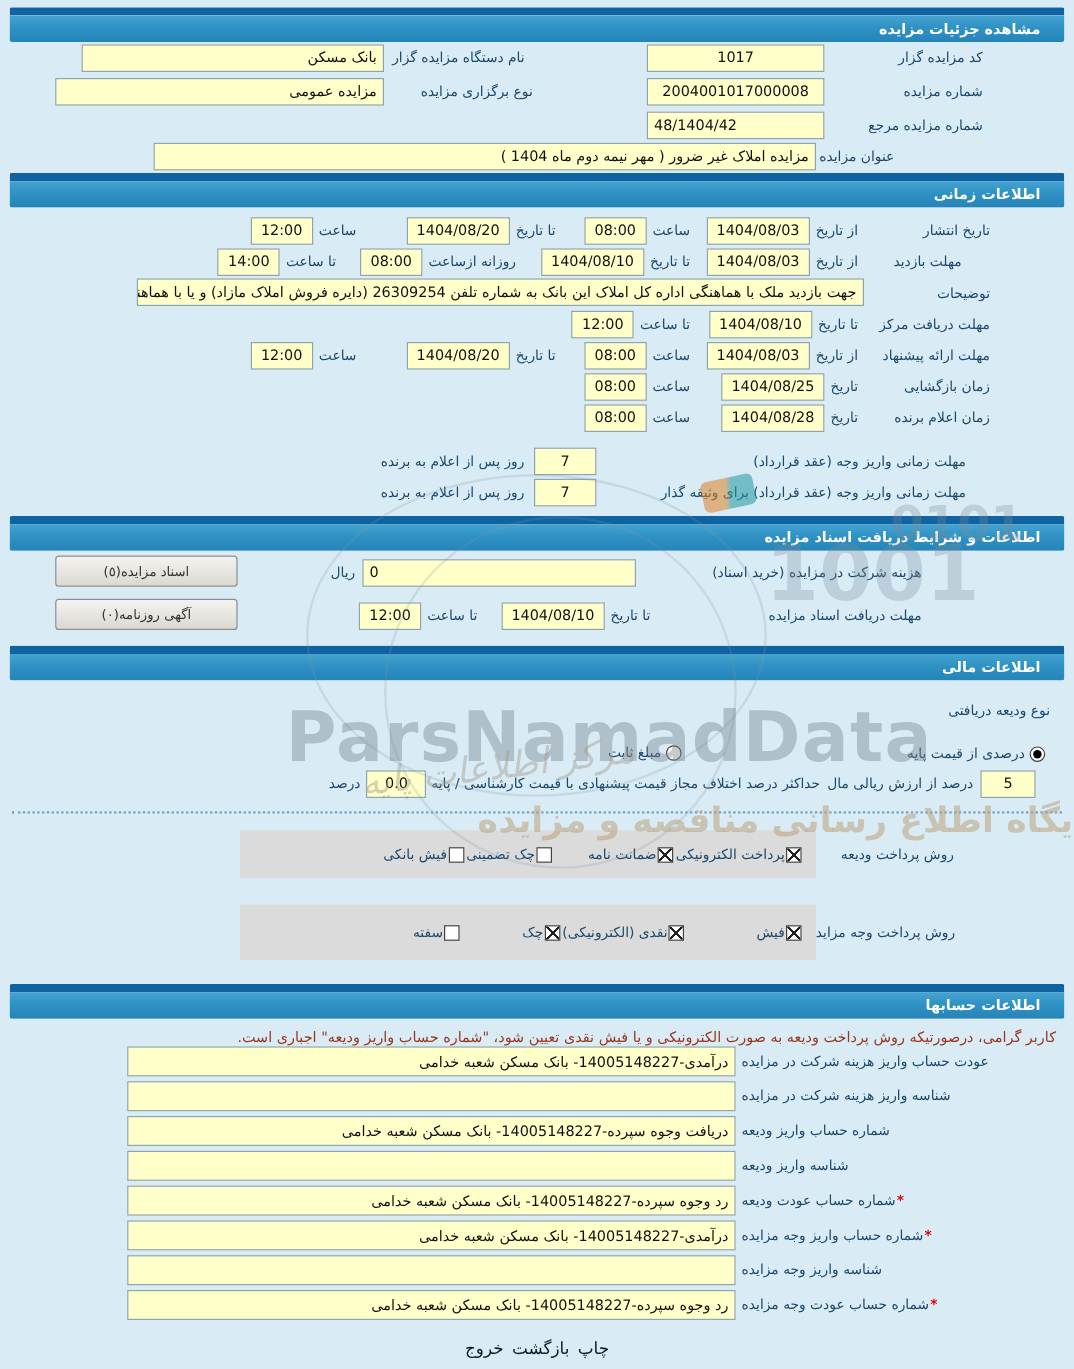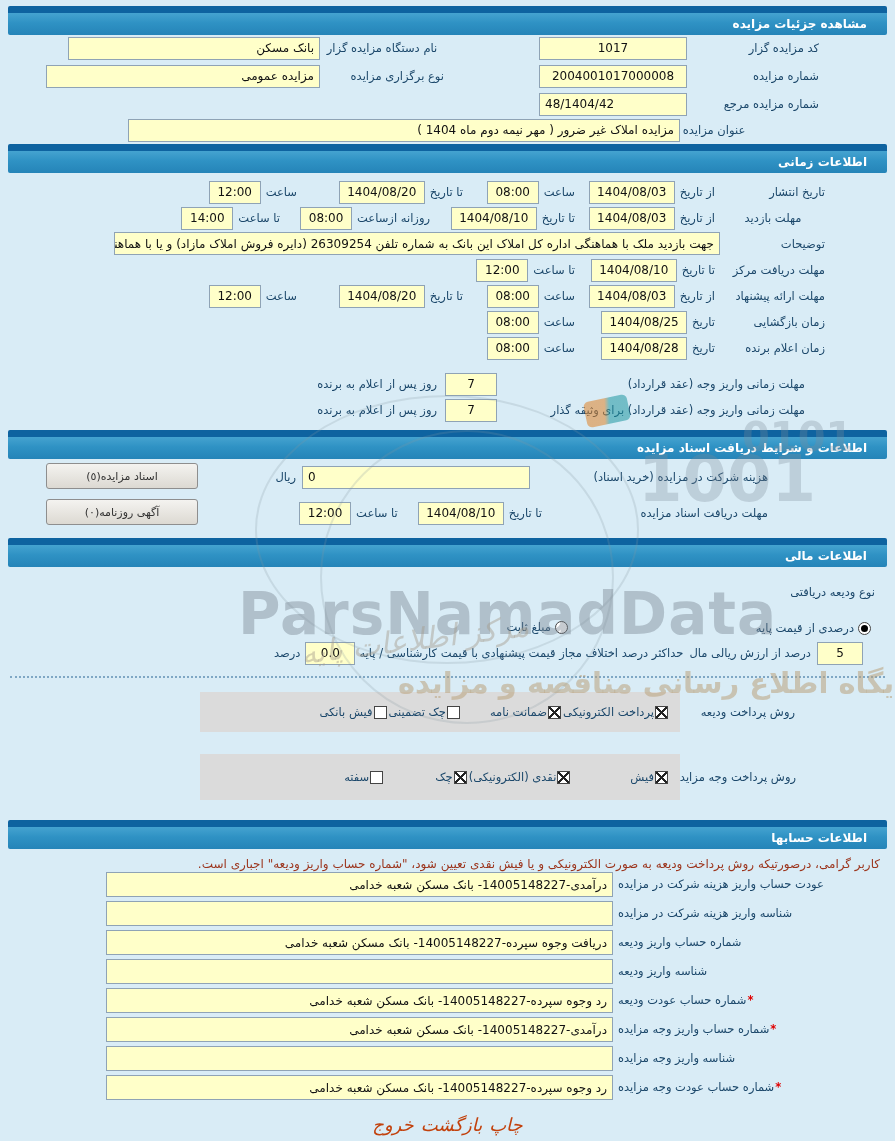--- a/index.html
+++ b/index.html
@@ -35,21 +35,21 @@
   .radio[data-on="true"]::after{content:"";display:block;width:7px;height:7px;
       margin:2px;background:#000;border-radius:50%;}
   .panel{position:absolute;left:200px;width:480px;background:#dbdbdb;
       display:flex;direction:rtl;align-items:center;padding-right:12px;
       box-sizing:border-box;}
   .cblb{margin-left:2px;margin-right:1px;white-space:nowrap;font-size:11.5px;}
   .dash{position:absolute;left:10px;right:10px;height:0;
       border-top:2px dotted #7fa7c4;z-index:2;}
   .star{color:#e00000;font-weight:bold;margin-left:1px;}
   .notice{color:#9c351d;font-size:12px;}
-  .flink{color:#c2410c;font-style:italic;font-size:18px;cursor:pointer;white-space:nowrap;}
+  .flink{color:#0f172a;font-size:14px;cursor:pointer;white-space:nowrap;}
   
   .wm{position:absolute;inset:0;z-index:5;pointer-events:none;}
   .wm-brand{position:absolute;left:238px;top:580px;font-size:58px;font-weight:bold;
       color:rgba(120,132,144,.42);letter-spacing:1px;direction:ltr;}
   .wm-digits{position:absolute;font-weight:bold;color:rgba(125,140,152,.30);direction:ltr;}
   .wm-circle{position:absolute;border:2px solid rgba(130,148,160,.22);border-radius:50%;}
   .wm-line{position:absolute;color:rgba(186,162,124,.55);font-weight:bold;font-size:29px;white-space:nowrap;}
   .wm-phone{position:absolute;color:rgba(145,158,170,.38);font-weight:bold;font-size:34px;
       letter-spacing:3px;white-space:nowrap;}
   .wm-script{position:absolute;color:rgba(165,155,140,.45);font-style:italic;font-size:30px;

